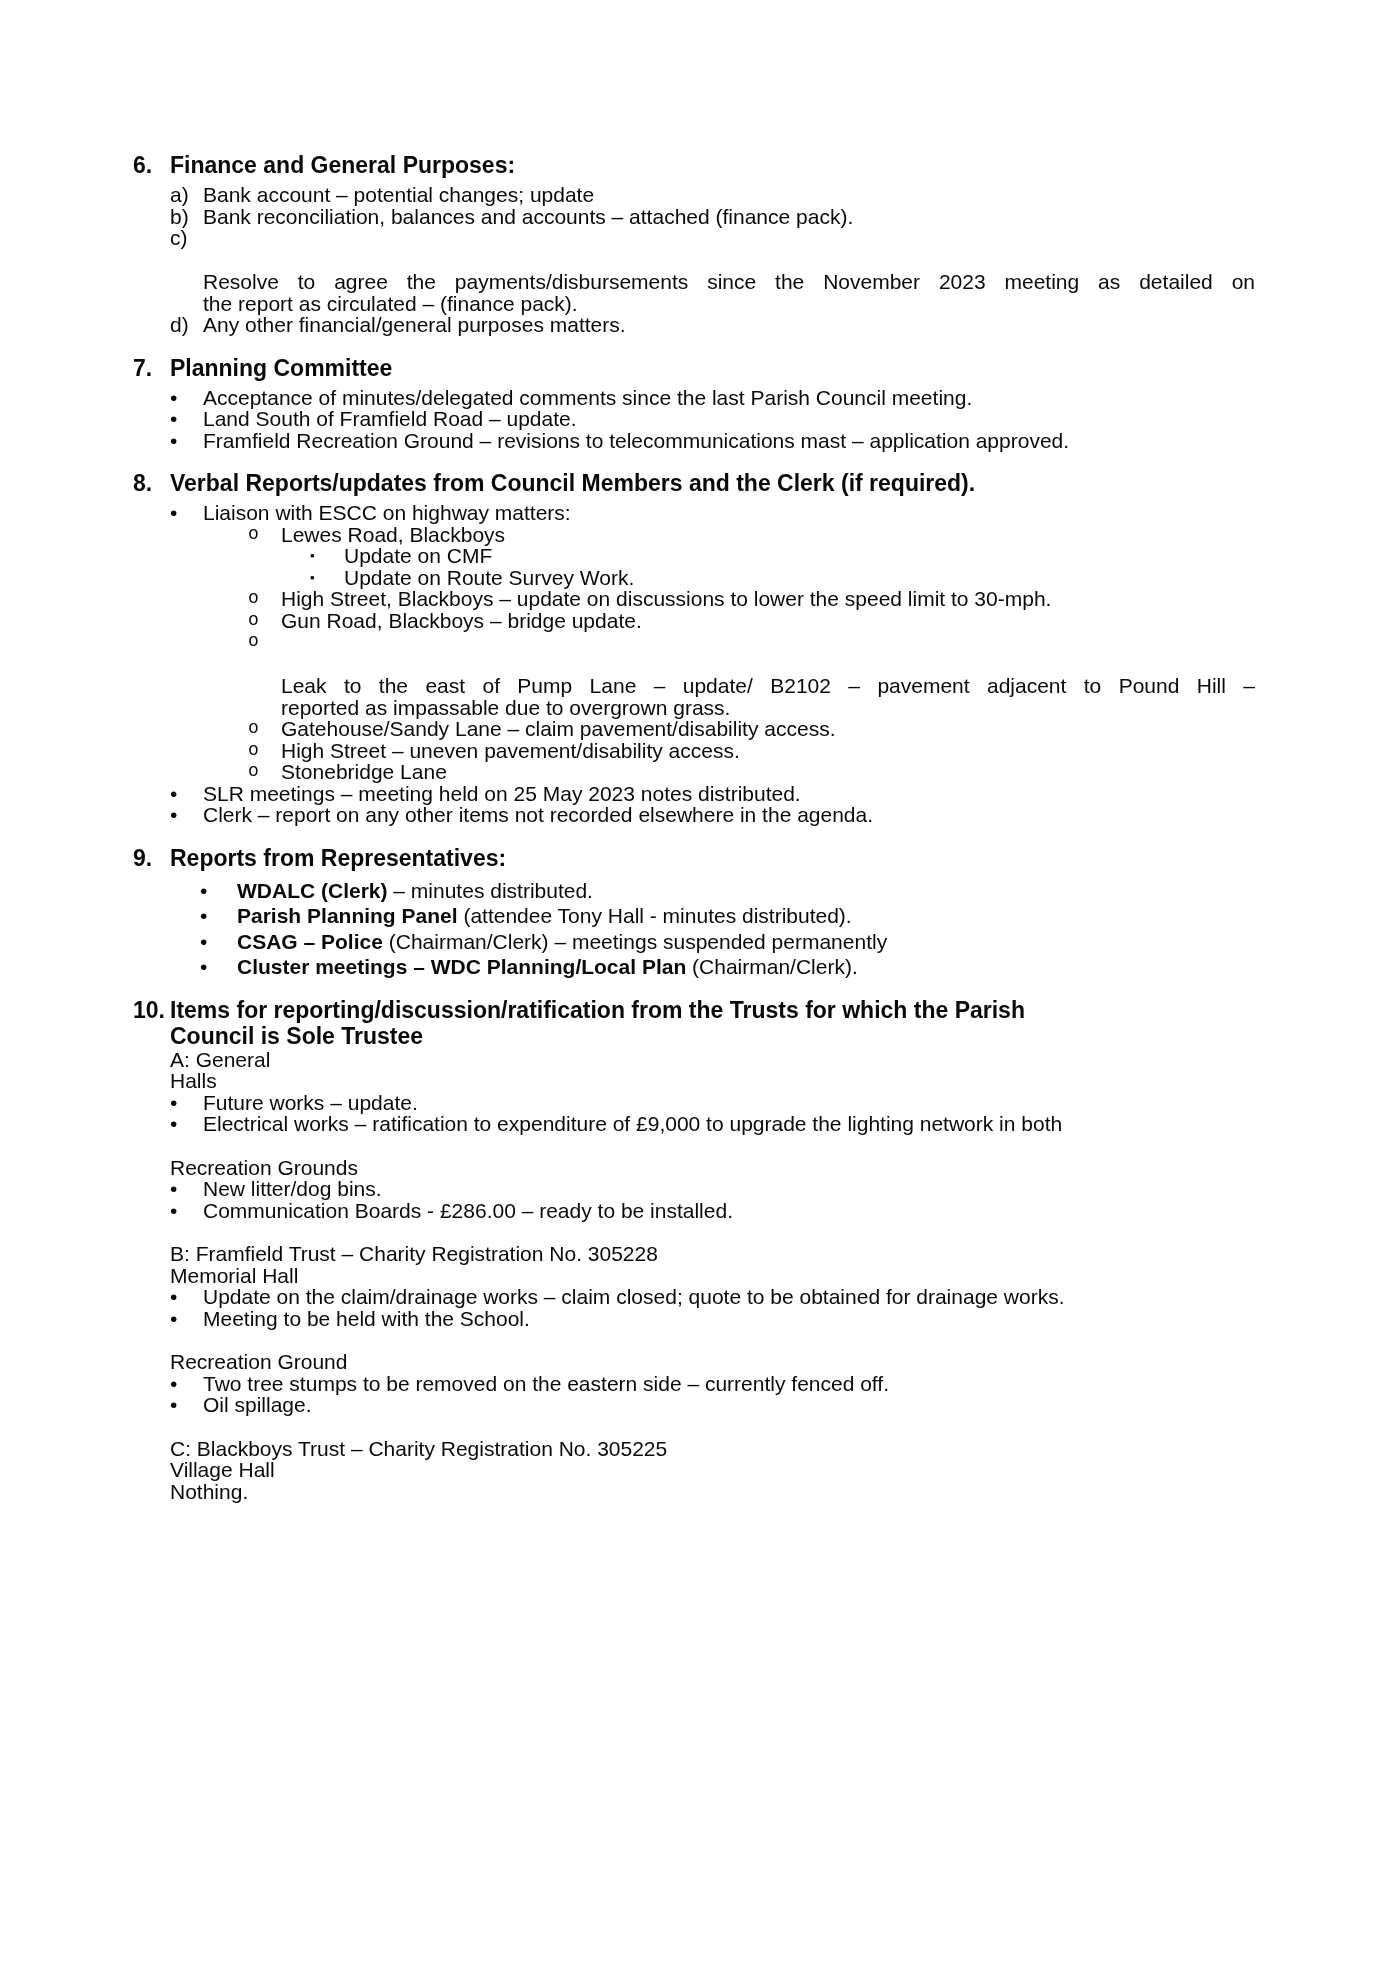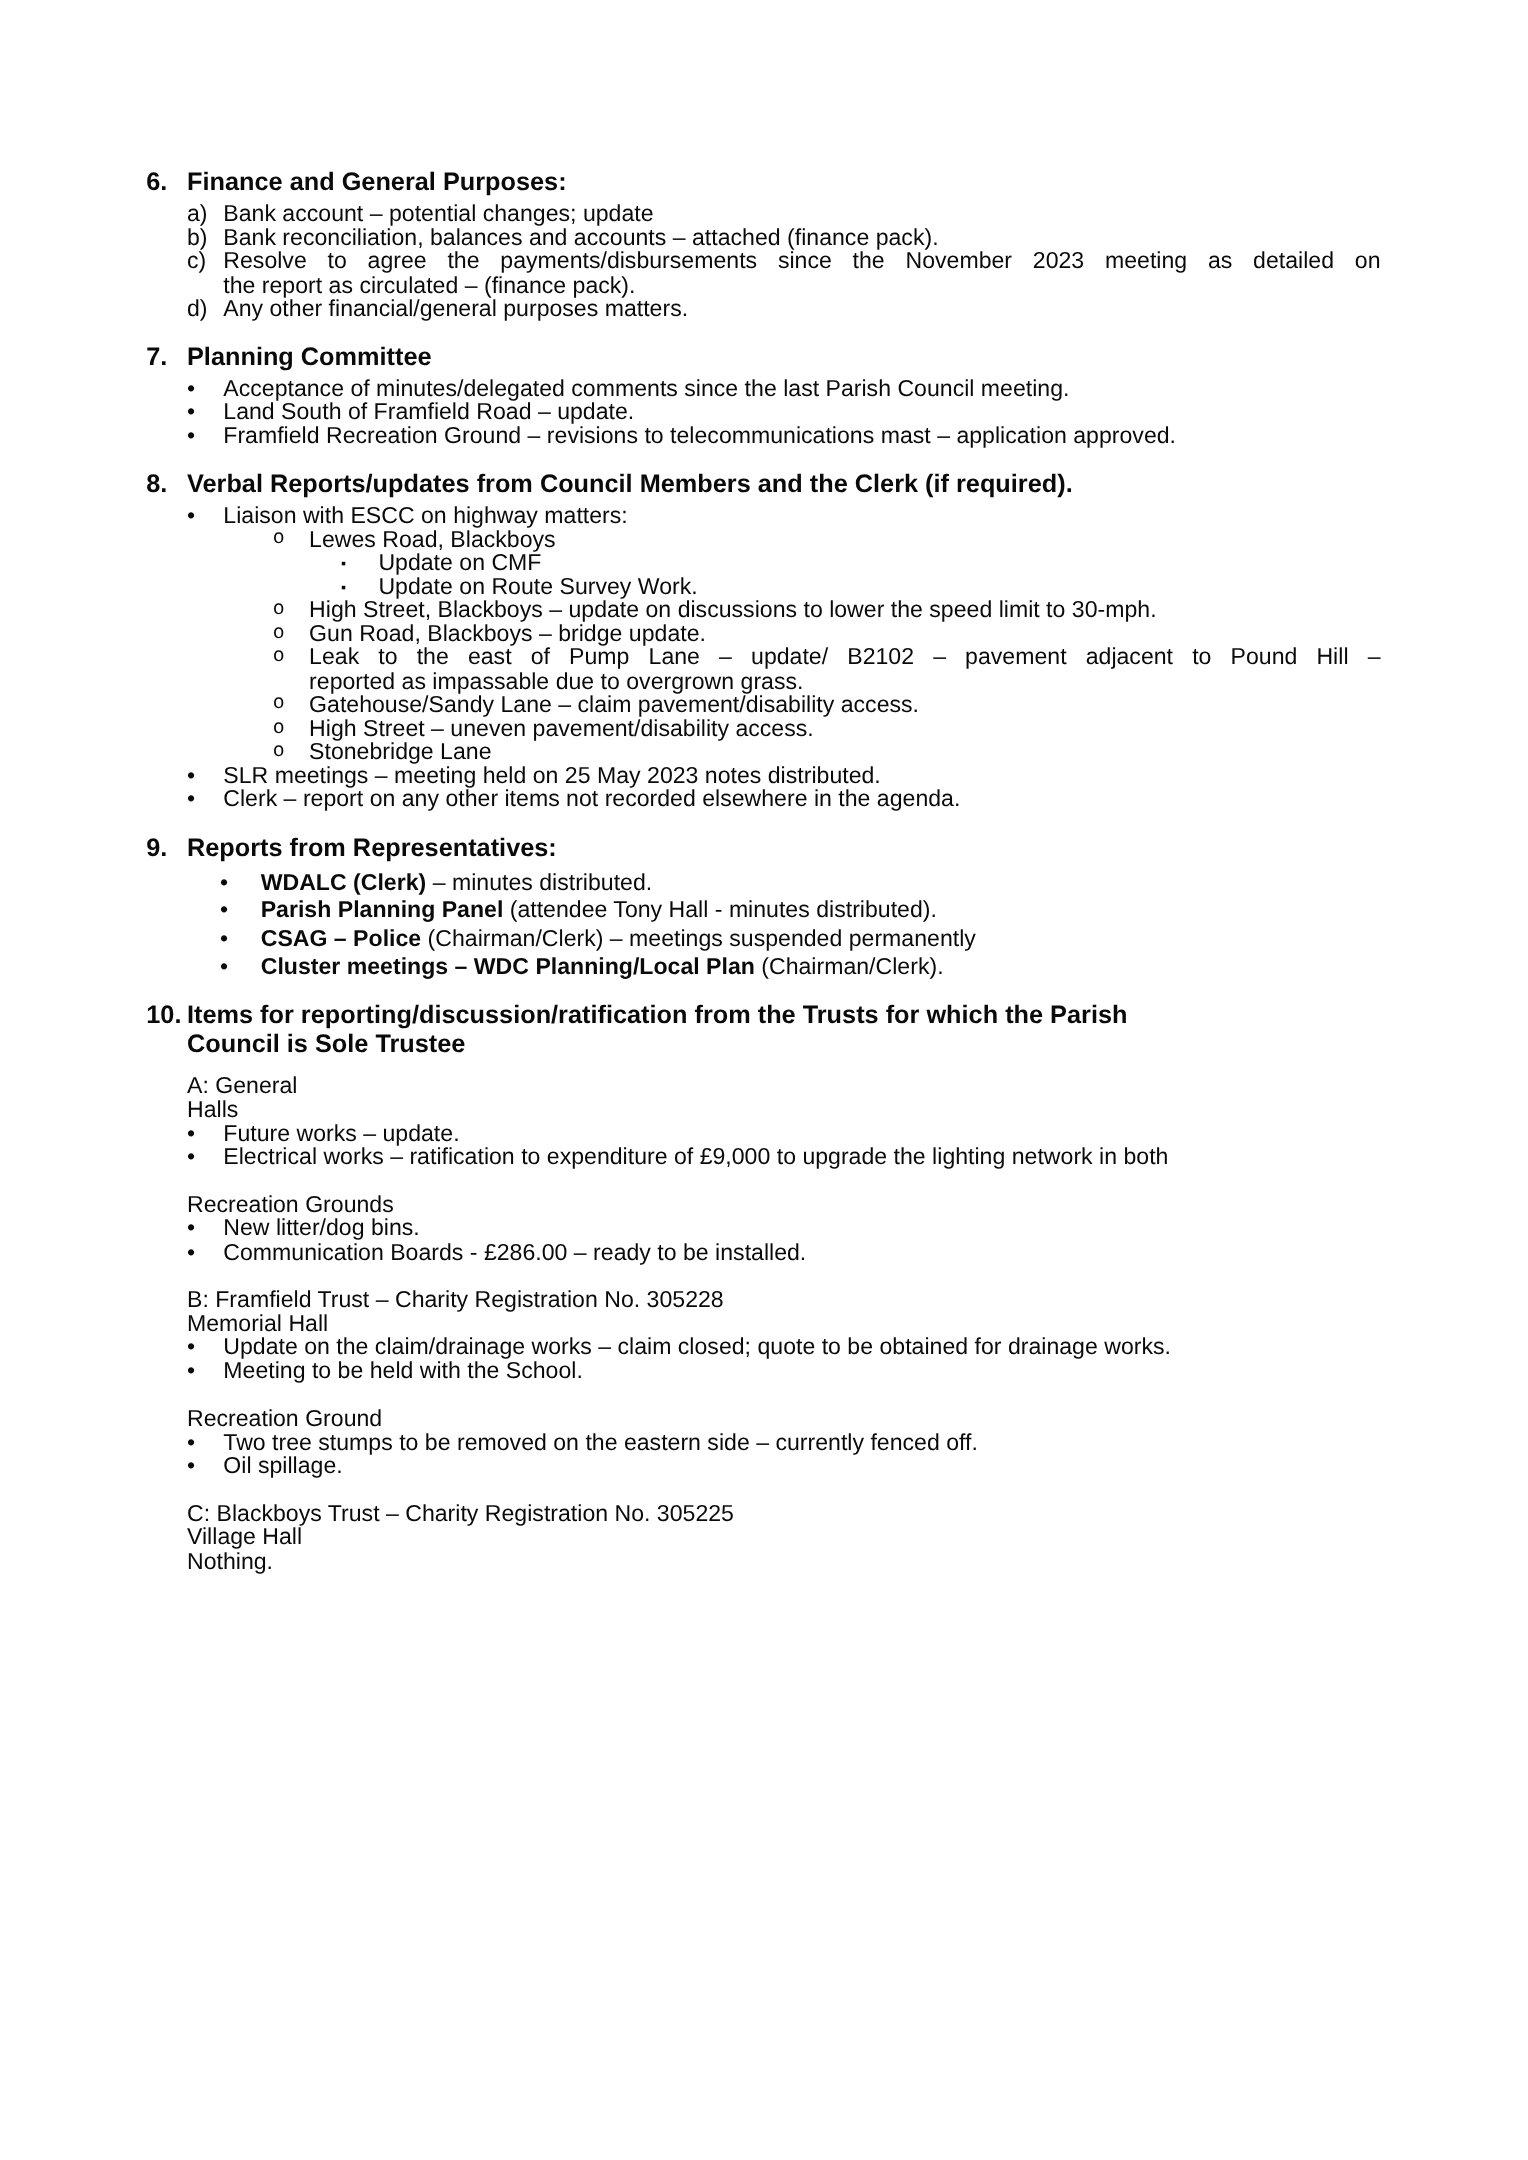--- a/index.html
+++ b/index.html
@@ -22,21 +22,21 @@
   }
   .section { margin-bottom: 19px; }
   .section-heading {
     display: flex;
     font-weight: bold;
     font-size: 23px;
     line-height: 26px;
     margin-bottom: 6px;
   }
   .section:nth-of-type(4) .section-heading { margin-bottom: 9px; }
-  .section:nth-of-type(5) .section-heading { margin-bottom: 16px; }
+  .section:nth-of-type(5) .section-heading { margin-bottom: 0; }
   .section-number { flex: none; width: 37px; }
   .section-title { flex: 1; }
 
   .item { display: flex; }
   .marker { flex: none; }
   .item-text { flex: 1; }
 
   .item-alpha, .item-bullet { margin-left: 37px; }
   .item-alpha .marker, .item-bullet .marker { width: 33px; }
 
@@ -51,21 +51,21 @@
   .item-square .marker { width: 34px; font-size: 13px; line-height: 21.5px; }
 
   .item-rep { margin-left: 67px; margin-bottom: 4px; }
   .item-rep .marker { width: 37px; }
 
   .para { margin-left: 37px; }
   .para.underline .para-text { }
 
   .spacer { height: 22px; }
 
-  .jline { text-align: justify; text-align-last: justify; }
+  .jline { text-align: justify; text-align-last: justify; margin-top: 44px; }
 </style>
 </head>
 <body>
 
 <div class="page">
   <div>
       <div class="section">
         <div class="section-heading">
           <span class="section-number">6.</span>
           <div class="section-title">Finance and General Purposes:</div>

